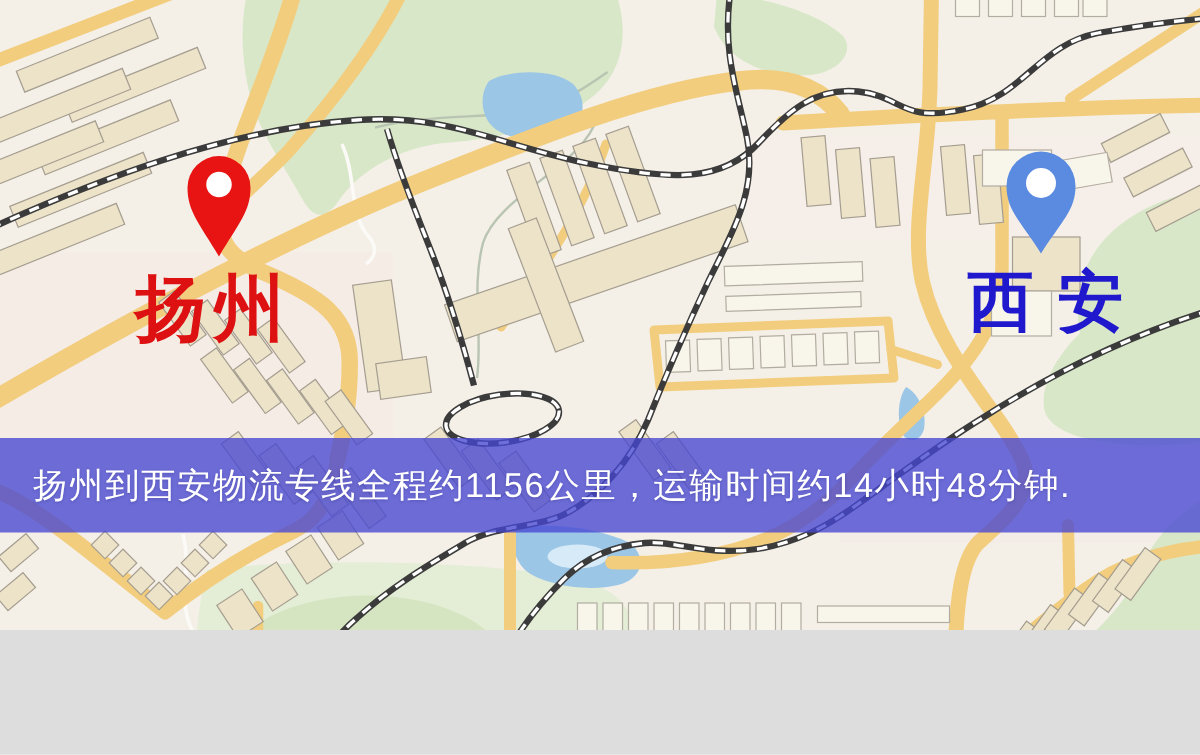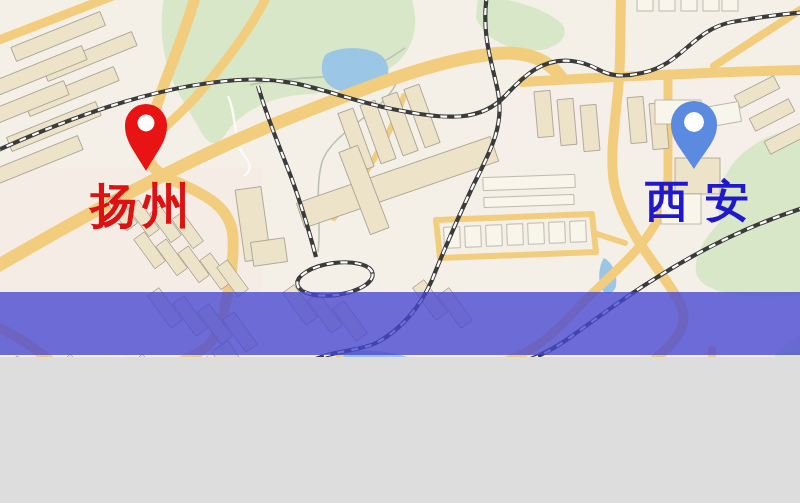--- a/index.html
+++ b/index.html
@@ -1,16 +1,16 @@
 <!DOCTYPE html>
 <html><head>
 <meta charset="utf-8">
 <style>
   html,body{margin:0;padding:0;background:#ddd;}
-  .stage{position:relative;width:800px;height:357px;overflow:hidden;
+  .stage{position:relative;width:800px;height:420px;overflow:hidden;
          font-family:"Liberation Sans",sans-serif;background:#f4f0e8;}
   .map-svg{position:absolute;left:0;top:0;}
   
   .rd{stroke:#f2cd7e;fill:none;stroke-linecap:round;stroke-linejoin:round;}
   .rw{stroke:#3b3b3b;stroke-width:4.2;fill:none;}
   .rwd{stroke:#ffffff;stroke-width:2.2;stroke-dasharray:7 7;fill:none;}
   .bld{fill:#ece3c9;stroke:#a59d8f;stroke-width:.8;}
   .bldw{fill:#f8f5ea;stroke:#b3aca0;stroke-width:.8;}
   .grn{fill:#d8e7c8;}
   .wtr{fill:#9cc6e6;}
@@ -223,14 +223,15 @@
 
     <g>
       <path d="M694,169 C680,147 671,140 671,124 A23,23 0 1 1 717,124 C717,140 708,147 694,169 Z" fill="#5b8be0"></path>
       <circle cx="694" cy="122" r="10" fill="#ffffff"></circle>
     </g>
     <text class="city-label" x="645" y="216" font-size="44" letter-spacing="16" fill="#1f18cc">西安</text>
   </svg>
 
   <div class="banner">
     <div class="banner-bg" style="background-color: rgb(71, 71, 210);"></div>
+    <span class="banner-text" style="color: rgb(255, 255, 255);">扬州到西安物流专线全程约1156公里，运输时间约14小时48分钟.</span>
   </div>
 </div>
 
 </body></html>

